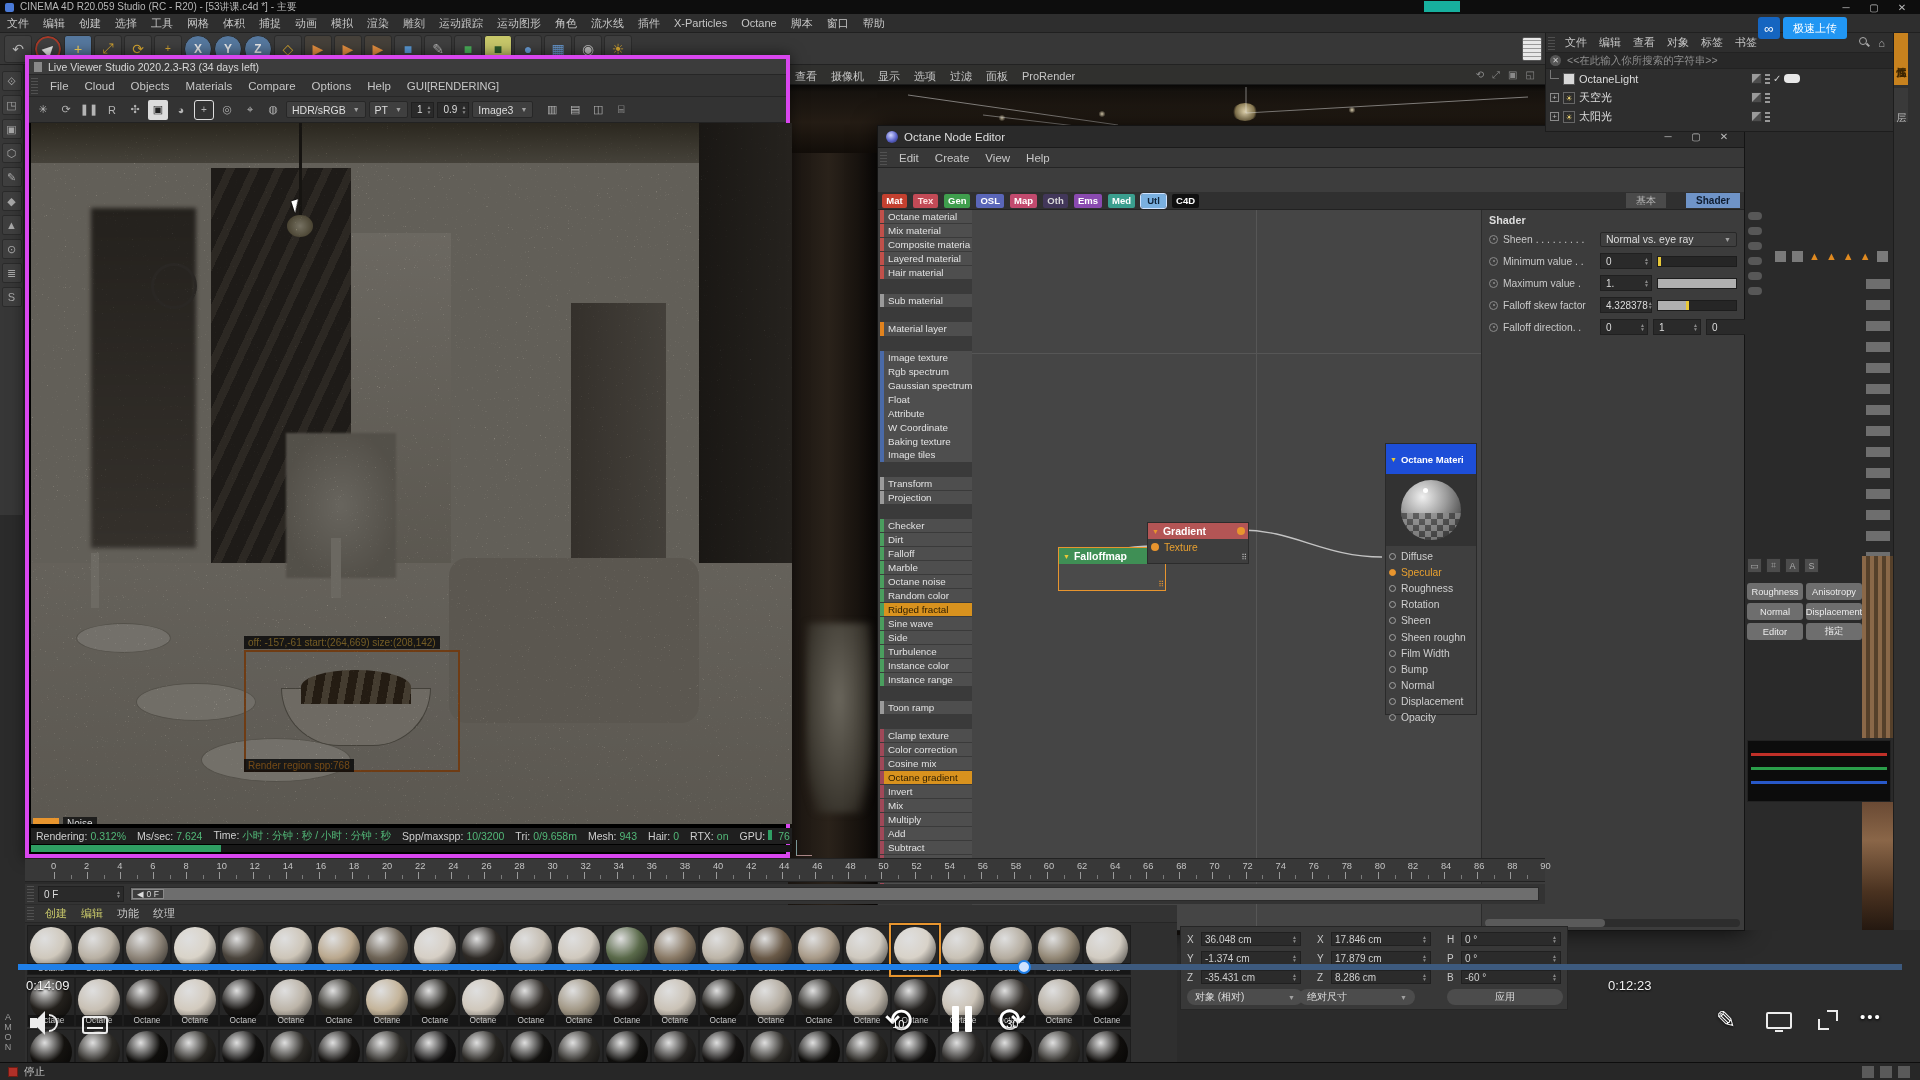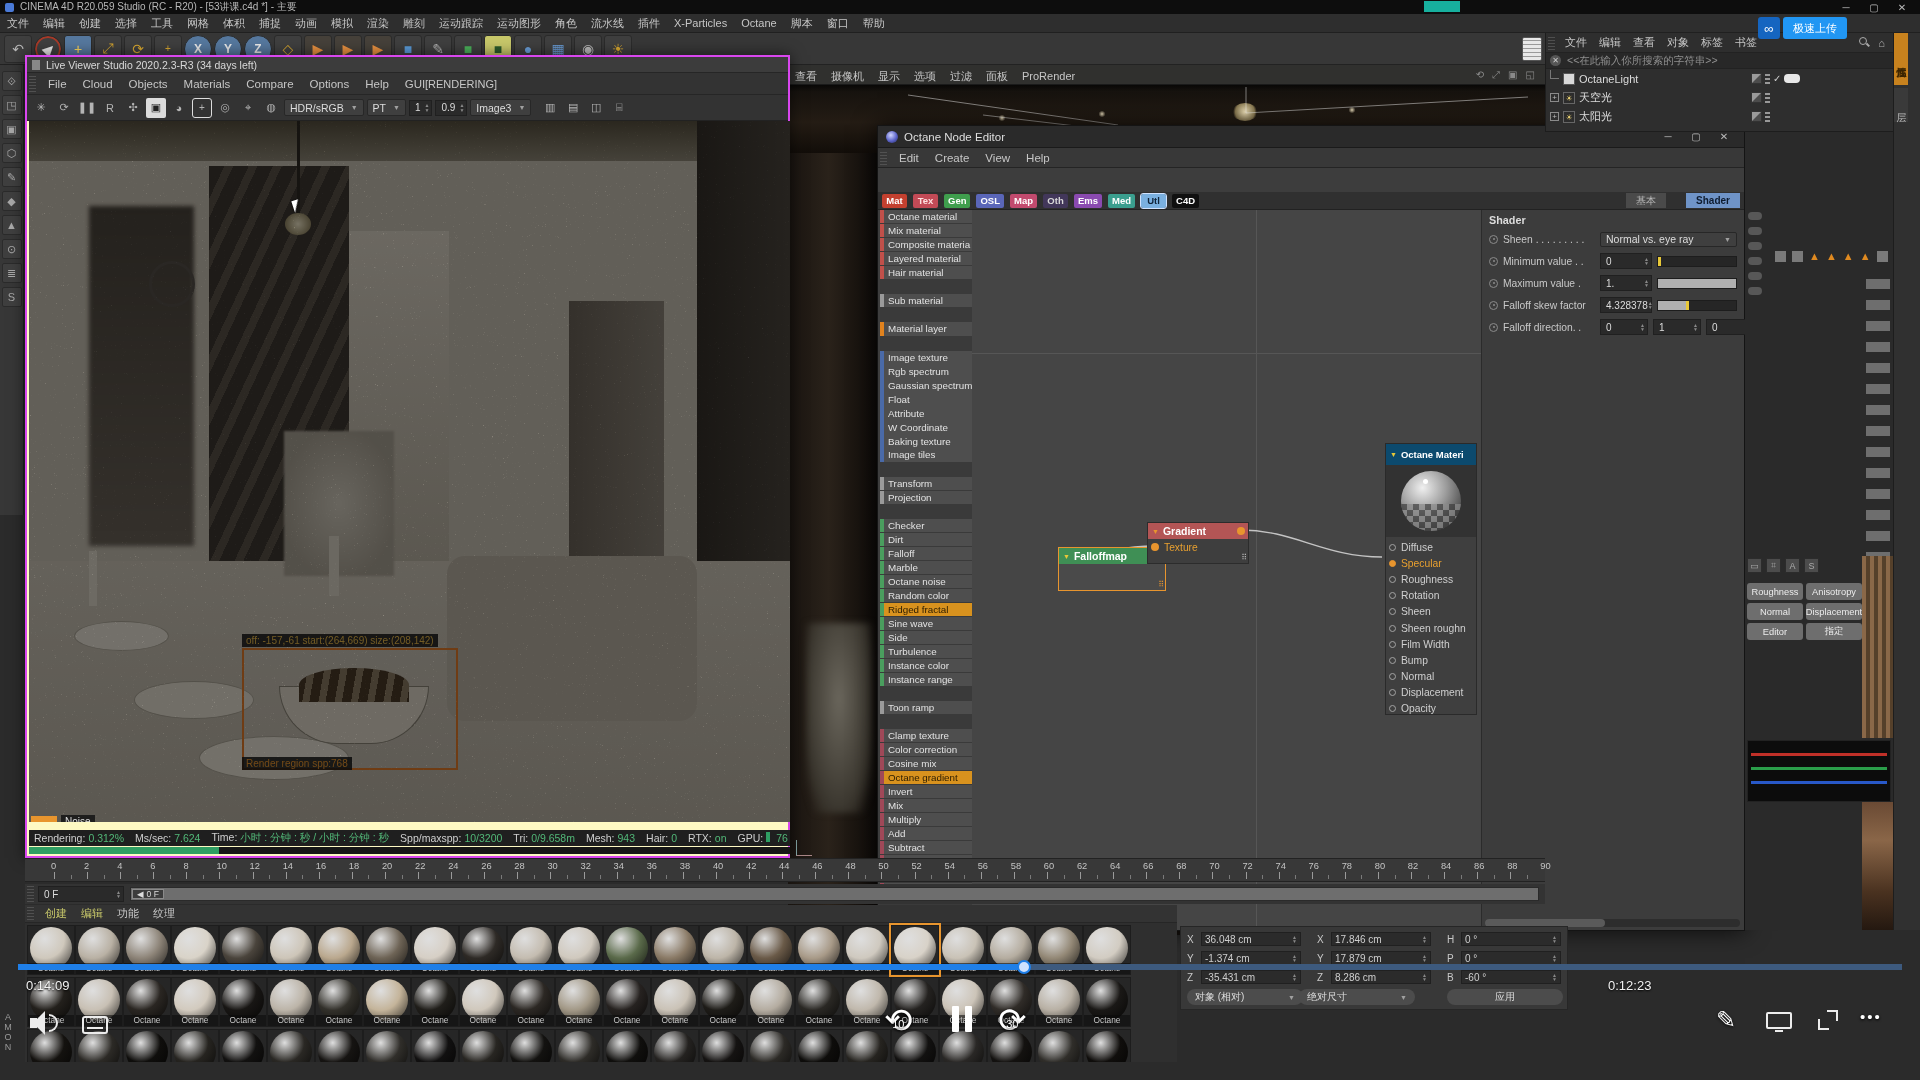--- a/index.html
+++ b/index.html
@@ -31,21 +31,21 @@
   #viewport{left:788px;top:65px;width:757px;height:870px;background:#16120e;overflow:hidden}
   #vpmenu{position:absolute;left:0;top:0;right:0;height:20px;background:#30302e;display:flex;align-items:center;border-bottom:1px solid #1a1a1a}
   #vpmenu .mi{font-size:11px;padding:0 7px}
   .vpviews{margin-left:auto;display:flex;gap:8px;padding-right:10px;color:#8a8a8a;font-size:10px}
   #vpphoto{position:absolute;left:0;top:20px;right:0;height:68px;background:linear-gradient(180deg,#080706,#27201708 10%,#241c14 55%,#120d09)}
   .lamp{position:absolute;width:26px;height:18px;border-radius:50%;background:radial-gradient(circle,#f0e2ba,#8a7a52 60%,transparent 75%)}
   .spot{position:absolute;width:8px;height:6px;border-radius:50%;background:radial-gradient(circle,#e8dcba,transparent 70%)}
   #vpleft{position:absolute;left:0;top:88px;width:90px;height:850px;background:linear-gradient(90deg,#191410,#2a221a 45%,#0d0a08)}
   .chairblob{position:absolute;left:18px;top:470px;width:66px;height:190px;background:radial-gradient(ellipse at 50% 40%,#6a665c,#3a362e 70%,transparent 90%);filter:blur(3px)}
   
-  #lv{left:25px;top:55px;width:765px;height:803px;background:#fef9c3;border:2px solid #d946ef;box-shadow:0 0 14px rgba(0,0,0,.6)}
+  #lv{left:25px;top:55px;width:765px;height:803px;background:#000000;border:4px solid #d946ef;box-shadow:0 0 14px rgba(0,0,0,.6)}
   #lvtitle{position:absolute;left:0;top:0;right:0;height:16px;background:#3c3c3c;display:flex;align-items:center;font-size:10.5px;color:#d8d8d8;border-bottom:1px solid #262626}
   #lvmenu{position:absolute;left:0;top:16px;right:0;height:22px;background:#333;display:flex;align-items:center;border-bottom:1px solid #262626}
   #lvtools{position:absolute;left:0;top:38px;right:0;height:26px;background:#333;display:flex;align-items:center;gap:3px;padding:0 4px;border-bottom:1px solid #222}
   .lvicon{width:20px;height:20px;display:flex;align-items:center;justify-content:center;font-size:11px;color:#b4b4b4;flex:none}
   .lvicon.lit{background:#dcdcdc;color:#222;border-radius:2px}
   .lvicon.outlined{border:1.5px solid #ddd;border-radius:3px;font-size:10px}
   .dd{background:#3f3f3f;border:1px solid #272727;border-radius:2px;height:17px;display:flex;align-items:center;padding:0 5px;font-size:10.5px;color:#ddd;gap:7px;flex:none}
   .car{font-size:7px;color:#a0a0a0}
   .spin{background:#2a2a2a;border:1px solid #202020;height:16px;display:flex;align-items:center;font-size:10px;color:#ddd;padding:0 2px 0 5px;flex:none}
   .spin .ar{display:flex;flex-direction:column;font-size:5px;line-height:4.5px;color:#8a8a8a;margin-left:4px}
@@ -803,21 +803,21 @@
             <span class="outdot"></span>
           </div>
         <div class="inrow on">
             <span class="indot"></span>
             <span>Texture</span>
           </div>
         <span class="resize">⠿</span>
       </div>
 
       <div class="abs" style="left:413px;top:233px;width:92px;height:272px;background:#3f3f3f;border:1px solid #2a2a2a">
-        <div class="nodehdr" style="background:#0c4a6e;height:21px;font-size:9.5px">
+        <div class="nodehdr" style="background:#1d4ed8;height:30px;font-size:9.5px">
             <span class="tri">▼</span>
             <span>Octane Materi</span>
           </div>
         <div style="height:72px;display:flex;align-items:center;justify-content:center;background:#323232">
           <div style="width:60px;height:60px;border-radius:50%;background:radial-gradient(circle at 36% 28%,#f0f0f0,#9a9a9a 42%,#1c1c1c 96%);position:relative;overflow:hidden">
             <div style="position:absolute;left:0;bottom:0;width:100%;height:45%;background:repeating-conic-gradient(#8a8a8a 0% 25%,#3c3c3c 25% 50%);background-size:12px 12px;opacity:.7"></div>
             <div style="position:absolute;left:22px;top:8px;width:5px;height:5px;border-radius:50%;background:#fff"></div>
           </div>
         </div>
         <div style="padding-top:2px">
@@ -1538,15 +1538,24 @@
   <div class="vctl" style="left:1766px;top:1012px">
       <span class="monicon" style="display:block"></span>
     </div>
   <div class="vctl" style="left:1818px;top:1010px">
       <span class="fsicon" style="display:block"></span>
     </div>
   <div class="vctl" style="left:1860px;top:1008px;font-size:15px;letter-spacing:2px">•••</div>
 
   <div class="abs" style="left:3px;top:1012px;writing-mode:vertical-rl;text-orientation:upright;font-size:9px;color:#9a9a9a;z-index:26">AMON</div>
 
+  <div id="sbar" class="abs">
+    <span class="stopsq"></span>
+    <span>停止</span>
+    <span style="margin-left:auto;display:flex;gap:6px;padding-right:10px">
+      <span style="width:12px;height:12px;background:#5a5a5a"></span>
+      <span style="width:12px;height:12px;background:#5a5a5a"></span>
+      <span style="width:12px;height:12px;background:#5a5a5a"></span>
+    </span>
+  </div>
 
   <div class="cursor" style="left:293px;top:200px"></div>
 </div>
 
 </body></html>

